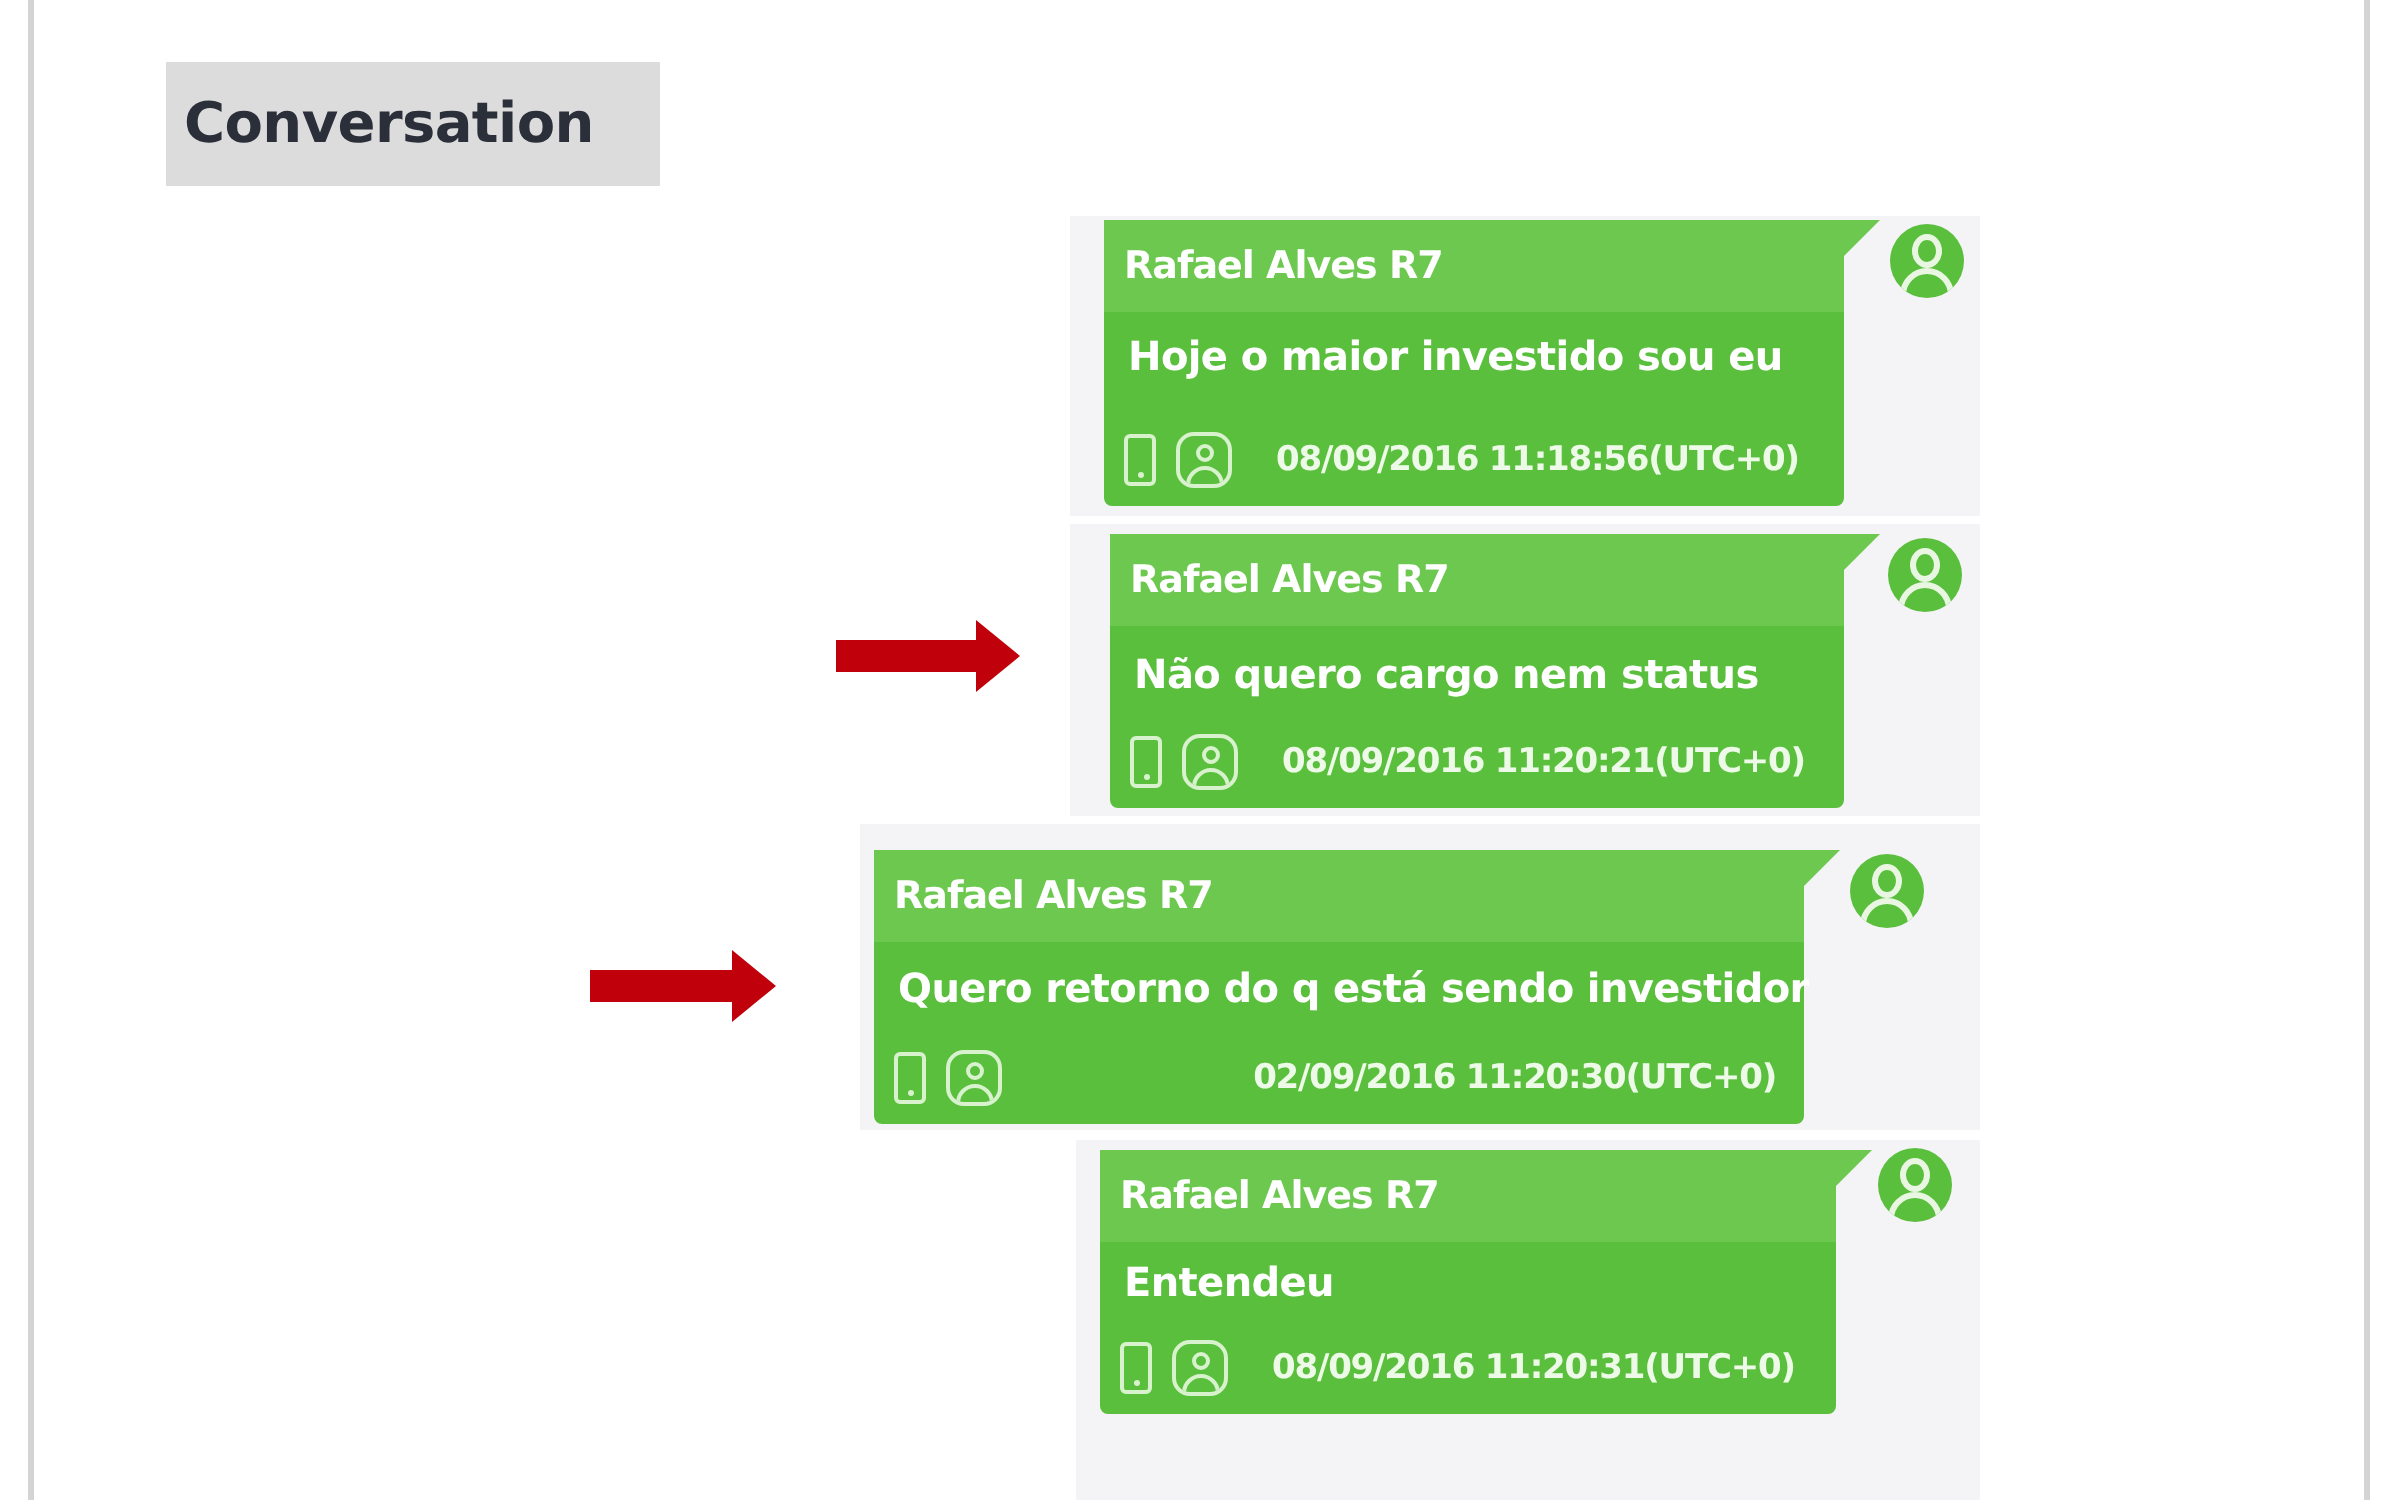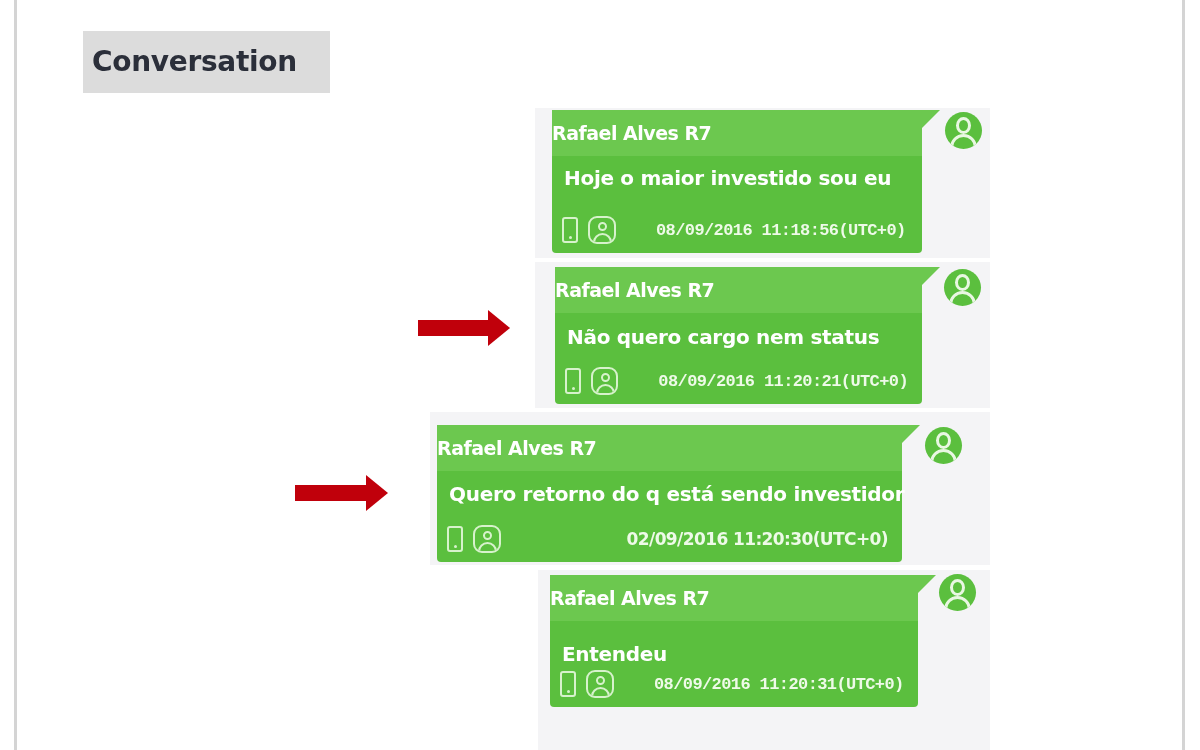--- a/index.html
+++ b/index.html
@@ -17,41 +17,41 @@
 
   .msg-panel { position: absolute; background: #f4f4f6; }
 
   .bubble {
     position: absolute; background: #5bbf3e; border-radius: 0 0 4px 4px;
     color: #ffffff;
   }
   .bubble-header {
     position: absolute; left: 0; top: 0; right: 0; height: 46px;
     background: #6cc84f; font-weight: bold; font-size: 19px;
-    padding-left: 0; line-height: 46px; letter-spacing: -0.5px;
+    padding-left: 10px; line-height: 46px; letter-spacing: -0.5px;
   }
   .bubble-tail {
     position: absolute; top: 0; width: 0; height: 0;
     border-top: 20px solid #6cc84f; border-right: 20px solid transparent;
   }
   .bubble-body {
     position: absolute; left: 12px; top: 56px; font-size: 20px; font-weight: bold;
     white-space: nowrap; letter-spacing: -0.3px;
   }
   .bubble-footer {
     position: absolute; left: 10px; bottom: 8px; right: 14px; height: 30px;
     display: flex; align-items: center;
   }
   .icon-phone { width: 16px; height: 26px; border: 2px solid #d7f2cc; border-radius: 3px; position: relative; margin-right: 10px; }
   .icon-phone::after { content: ""; position: absolute; left: 5px; bottom: 2px; width: 3px; height: 3px; background: #d7f2cc; border-radius: 50%; }
   .icon-contact { width: 28px; height: 28px; border: 2px solid #d7f2cc; border-radius: 9px; position: relative; overflow: hidden; }
   .icon-contact .head { position: absolute; left: 8px; top: 4px; width: 9px; height: 9px; border: 2px solid #d7f2cc; border-radius: 50%; }
   .icon-contact .body { position: absolute; left: 3px; top: 15px; width: 19px; height: 12px; border: 2px solid #d7f2cc; border-radius: 10px 10px 0 0; }
   .timestamp { font-size: 17px; font-weight: bold; margin-left: auto; color: #eefae8; letter-spacing: -0.6px; white-space: nowrap; }
-  .ts-left { margin-left: 40px; font-family: Liberation Mono, monospace; }
+  .ts-left { margin-left: 22px; }
 
   .avatar { position: absolute; width: 37px; height: 37px; border-radius: 50%; background: #5bbf3e; overflow: hidden; }
   .avatar .a-head { position: absolute; left: 11px; top: 5px; width: 15px; height: 17px; border: 3px solid #e9f7e2; border-radius: 50%; }
   .avatar .a-body { position: absolute; left: 5px; top: 22px; width: 27px; height: 20px; border: 3px solid #e9f7e2; border-radius: 14px 14px 0 0; }
 
   .arrow { position: absolute; height: 36px; }
   .arrow .shaft { position: absolute; left: 0; top: 10px; height: 16px; background: #c0000b; }
   .arrow .head { position: absolute; top: 0; width: 0; height: 0; border-top: 18px solid transparent; border-bottom: 18px solid transparent; border-left: 22px solid #c0000b; }
 
   .sources-link { position: absolute; left: 810px; top: 724px; font-size: 19px; color: #3a6fb8; text-decoration: underline; letter-spacing: -0.3px; margin-top: 32px; }
@@ -126,21 +126,21 @@
 </div>
 <div class="avatar" style="left:925px;top:427px;">
     <div class="a-head"></div>
     <div class="a-body"></div>
   </div>
 
 <div class="msg-panel" style="left:538px;top:570px;width:452px;height:180px;"></div>
 <div class="bubble" style="left:550px;top:575px;width:368px;height:132px;">
   <div class="bubble-header">Rafael Alves R7</div>
   <div class="bubble-tail" style="left:366px;"></div>
-  <div class="bubble-body" style="top:67px;">Entendeu</div>
+  <div class="bubble-body" style="top:54px;">Entendeu</div>
   <div class="bubble-footer">
     <div class="icon-phone"></div>
     <div class="icon-contact">
         <div class="head"></div>
         <div class="body"></div>
       </div>
     <span class="timestamp ts-left">08/09/2016 11:20:31(UTC+0)</span>
   </div>
 </div>
 <div class="avatar" style="left:939px;top:574px;">

